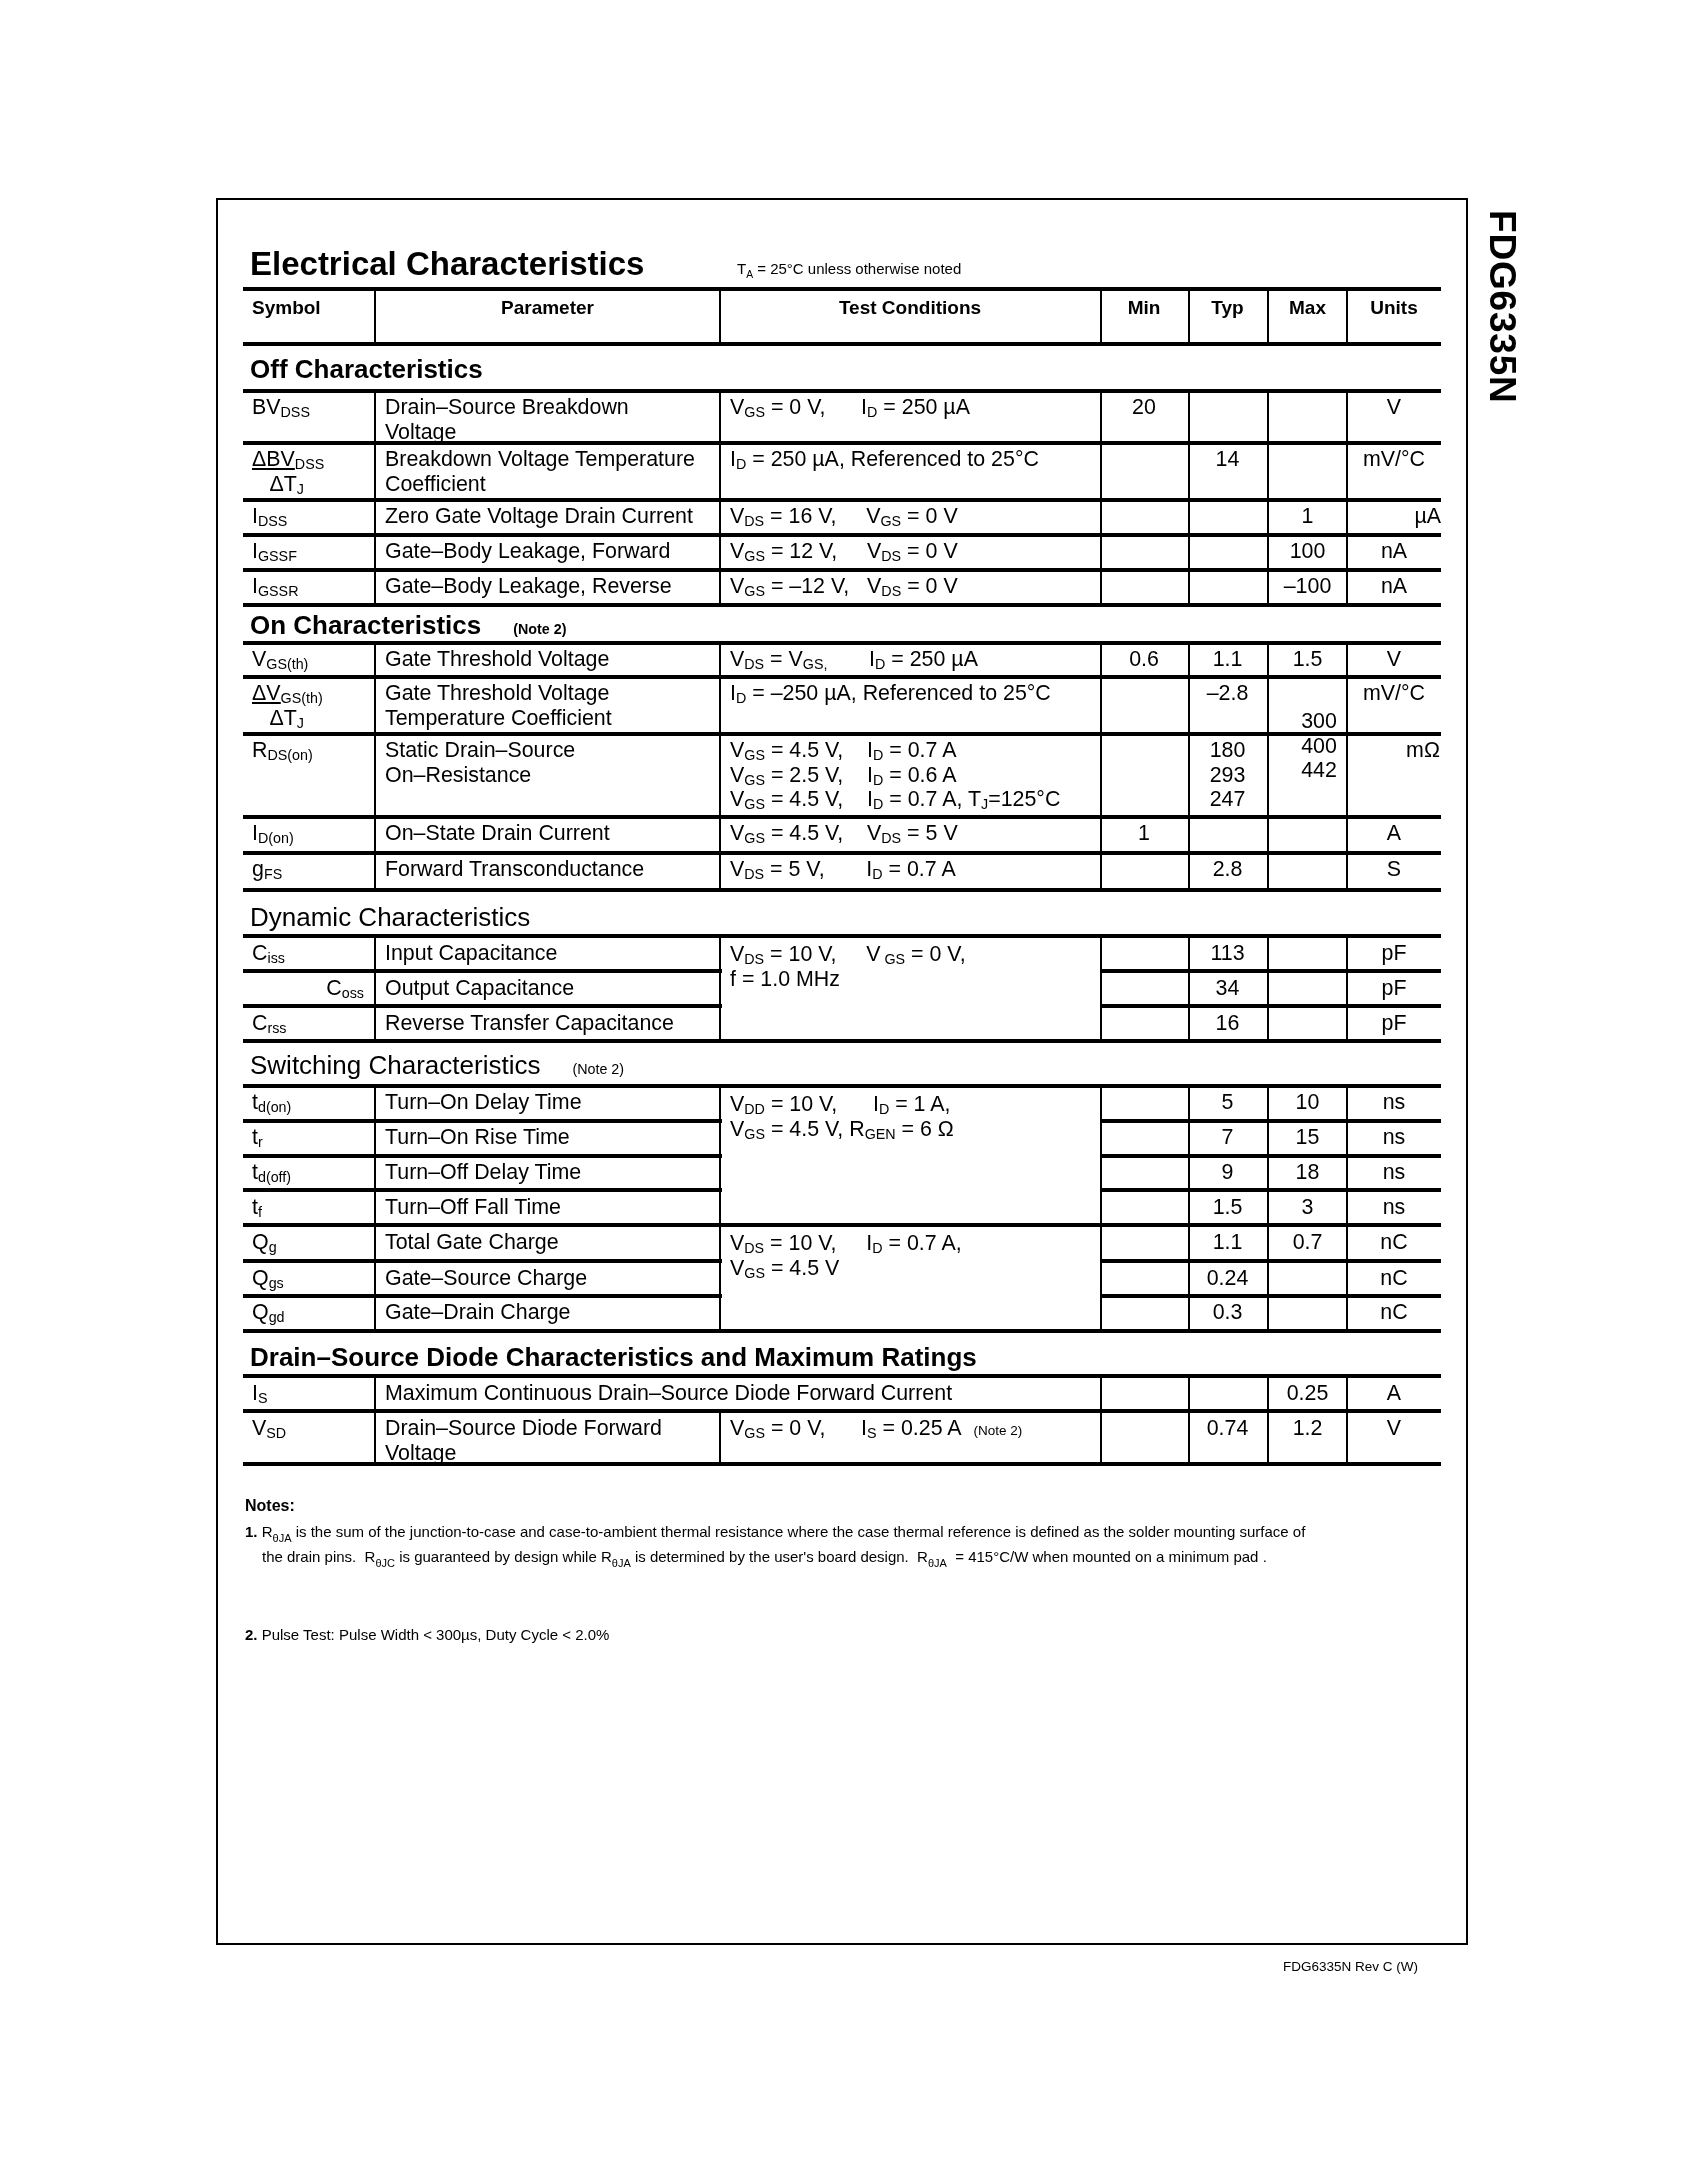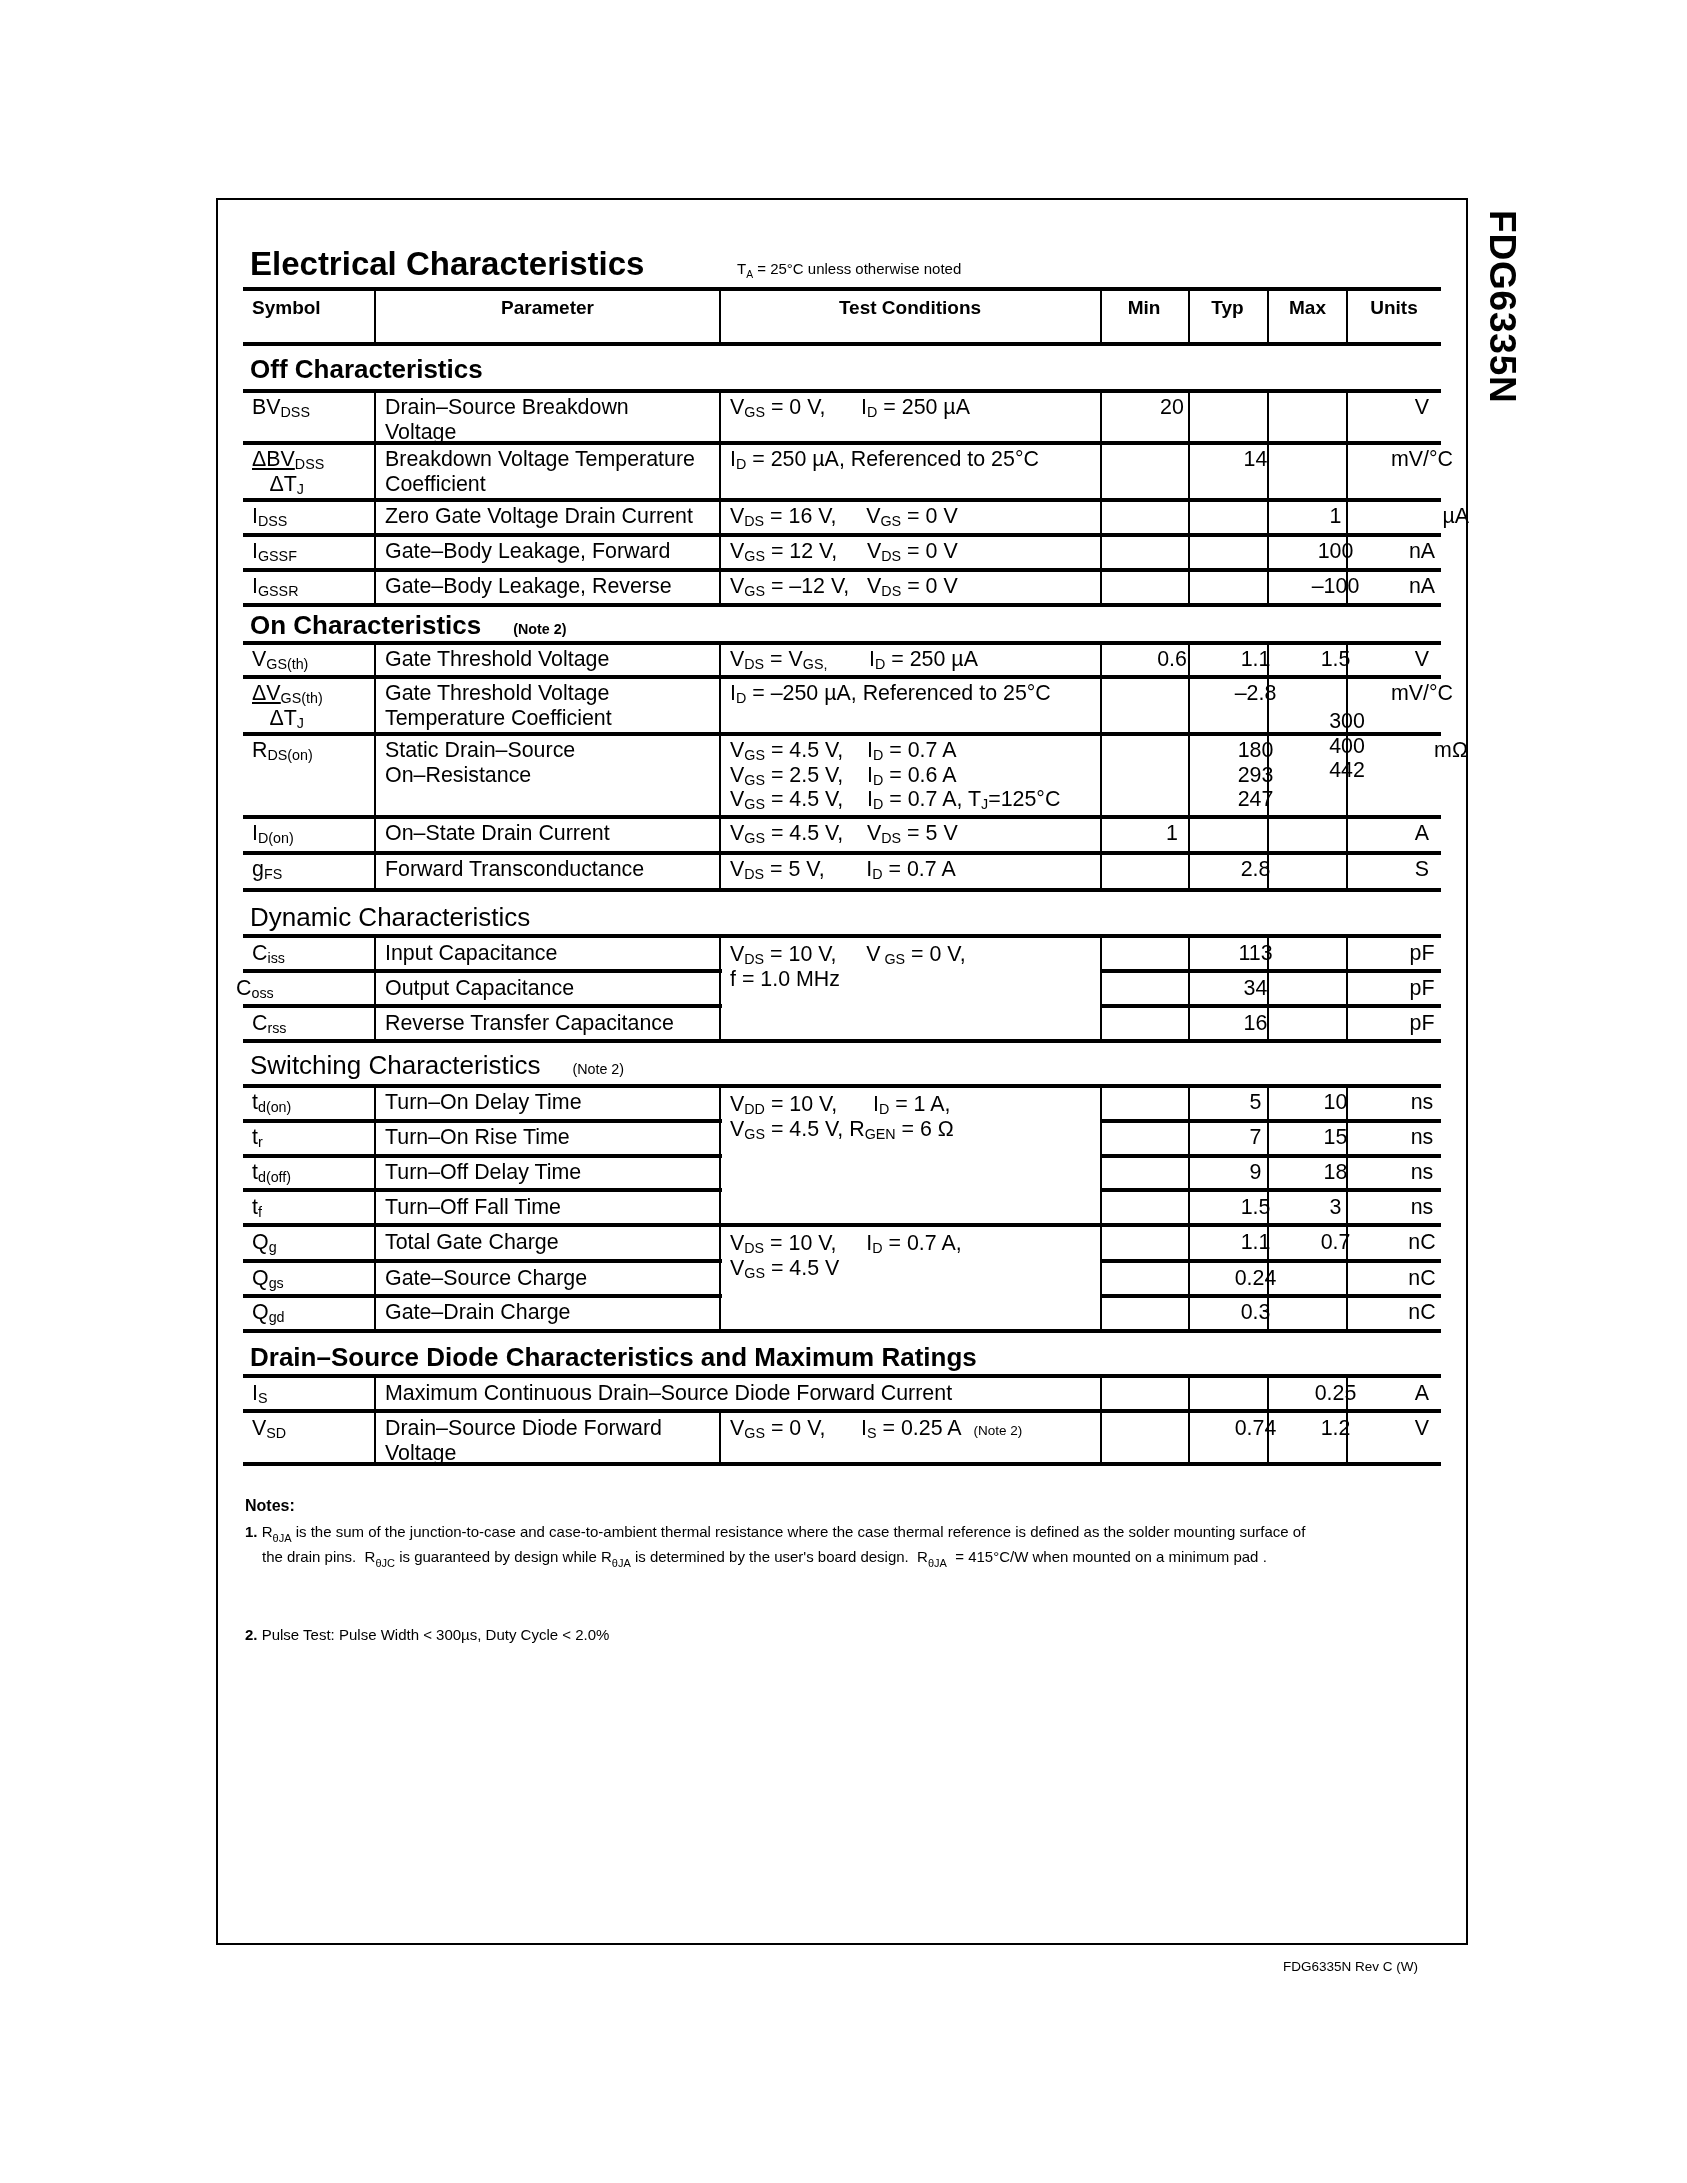--- a/index.html
+++ b/index.html
@@ -15,21 +15,21 @@
   .title { left:250px; top:245px; font-size:33px; font-weight:bold; }
   .cond-note { left:737px; top:260px; font-size:15px; }
   .cond-note sub { font-size:10.3px; }
   .hline { position:absolute; background:#000; height:4px; }
   .vline { position:absolute; background:#000; width:2.4px; }
   .th { position:absolute; font-weight:bold; font-size:19px; text-align:center; }
   .sect { position:absolute; font-size:26px; white-space:nowrap; }
   .sect.bold { font-weight:bold; }
   .sect .note { font-size:14.3px; margin-left:32px; }
   .cell { position:absolute; font-size:21.4px; line-height:24.6px; white-space:nowrap; }
-  .cell.c { text-align:center;margin-left:28px; }
+  .cell.c { text-align:center; }
   .cell sub { font-size:14.3px; vertical-align:-3.2px; line-height:0; }
   .cell .small { font-size:13.5px; }
   .frac { display:inline-block; text-align:left; }
   .frac .num { text-decoration:underline; display:block; }
   .frac .den { display:block; padding-left:17.5px; }
   .notes-h { left:245px; top:1497px; font-size:16px; font-weight:bold; }
   .note-line { position:absolute; font-size:15px; white-space:nowrap; }
   .note-line sub { font-size:11px; vertical-align:-4.8px; line-height:0; }
   .footer { left:1283px; top:1959px; font-size:13.5px; }
 </style>
@@ -194,21 +194,21 @@
     <div class="cell" style="left: 385px; top: 941px; width: 333px;">Input Capacitance</div>
     <div class="cell c" style="left: 1188px; top: 941px; width: 79px;">113</div>
     <div class="cell c" style="left: 1347px; top: 941px; width: 94px;">pF</div>
     <div class="vline" style="left: 374px; top: 936px; height: 35px;"></div>
     <div class="vline" style="left: 1100px; top: 936px; height: 35px;"></div>
     <div class="vline" style="left: 1188px; top: 936px; height: 35px;"></div>
     <div class="vline" style="left: 1267px; top: 936px; height: 35px;"></div>
     <div class="vline" style="left: 1346px; top: 936px; height: 35px;"></div>
     <div class="hline" style="left: 243px; top: 969px; width: 479px;"></div>
     <div class="hline" style="left: 1100px; top: 969px; width: 341px;"></div>
-    <div class="cell" style="left: 236px; top: 976px; width: 121px;">C<sub>oss</sub></div>
+    <div class="cell" style="left: 243px; top: 976px; width: 121px; text-align: right;">C<sub>oss</sub></div>
     <div class="cell" style="left: 385px; top: 976px; width: 333px;">Output Capacitance</div>
     <div class="cell c" style="left: 1188px; top: 976px; width: 79px;">34</div>
     <div class="cell c" style="left: 1347px; top: 976px; width: 94px;">pF</div>
     <div class="vline" style="left: 374px; top: 971px; height: 35px;"></div>
     <div class="vline" style="left: 1100px; top: 971px; height: 35px;"></div>
     <div class="vline" style="left: 1188px; top: 971px; height: 35px;"></div>
     <div class="vline" style="left: 1267px; top: 971px; height: 35px;"></div>
     <div class="vline" style="left: 1346px; top: 971px; height: 35px;"></div>
     <div class="hline" style="left: 243px; top: 1004px; width: 479px;"></div>
     <div class="hline" style="left: 1100px; top: 1004px; width: 341px;"></div>

